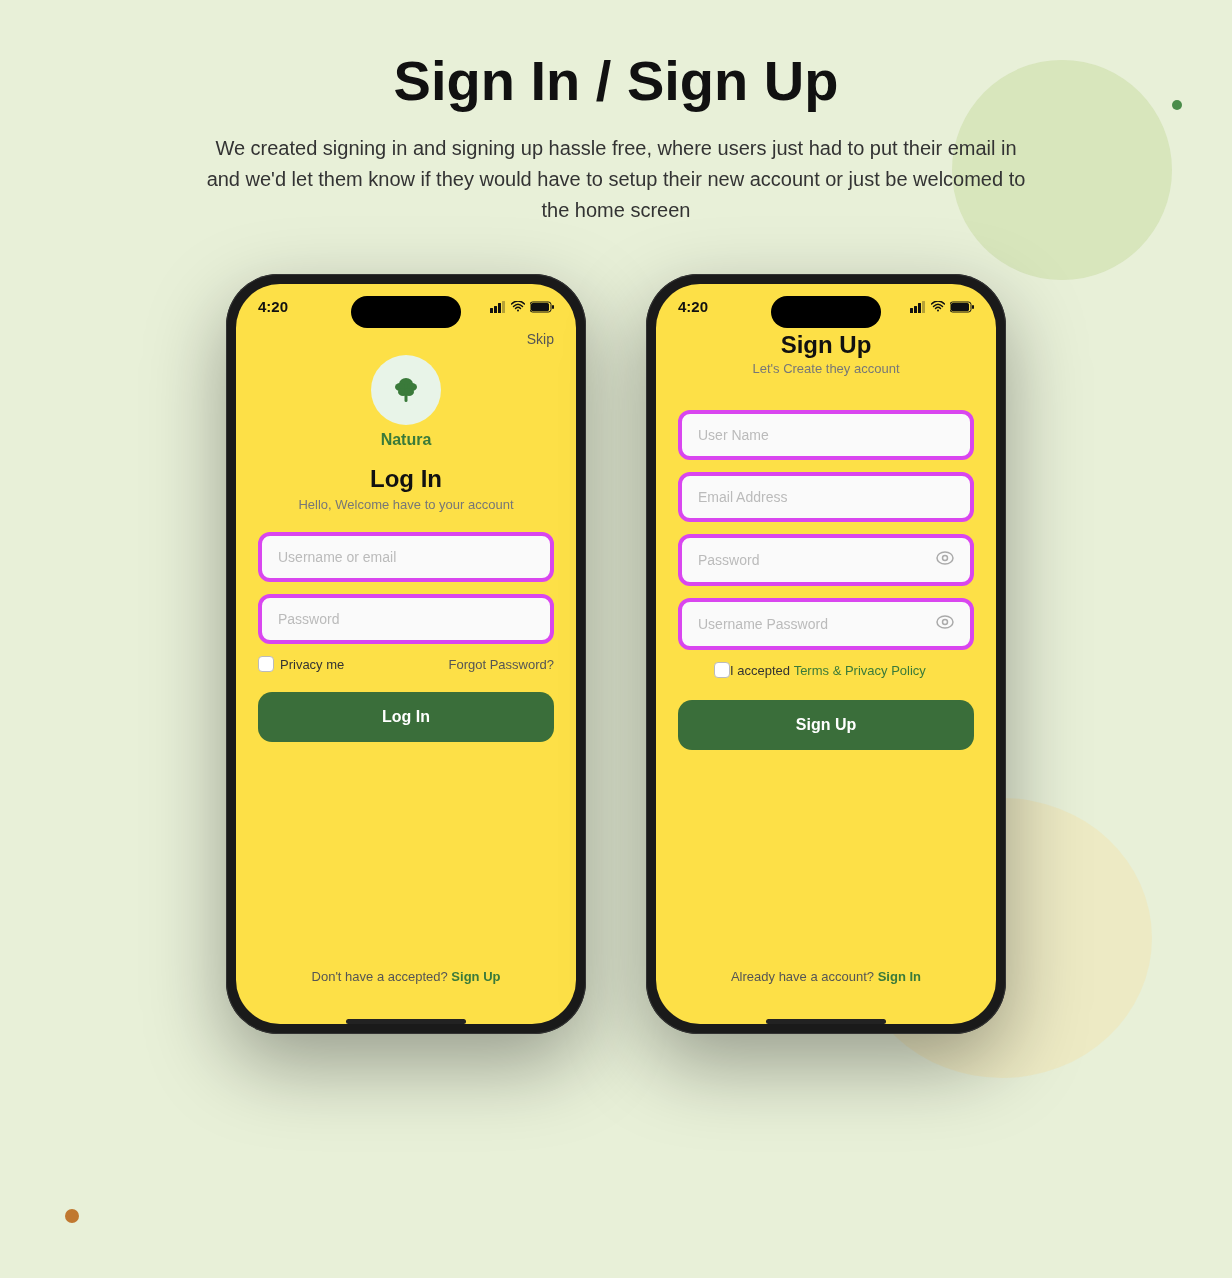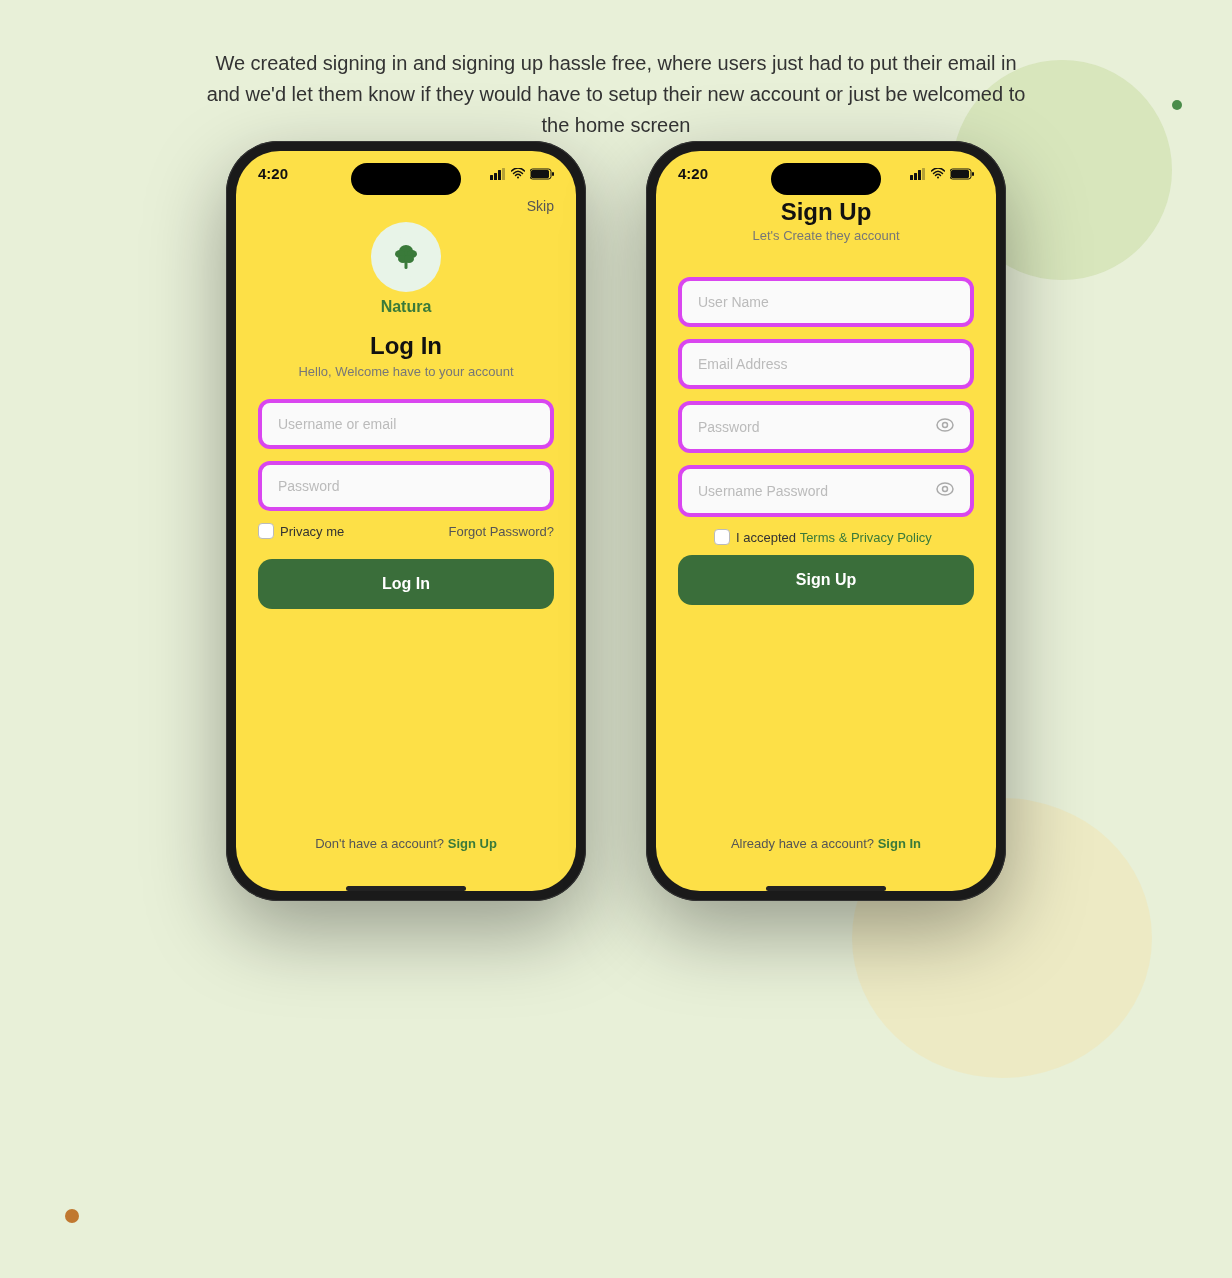--- a/index.html
+++ b/index.html
@@ -71,20 +71,21 @@
       text-align: center;
       margin-bottom: 20px;
     }
 
     .page-subtitle {
       font-size: 20px;
       color: #333;
       text-align: center;
       max-width: 820px;
       line-height: 1.55;
+      margin-bottom: 48px;
     }
 
     
     .phones-row {
       display: flex;
       flex-direction: row;
       justify-content: center;
       align-items: flex-start;
       gap: 60px;
     }
@@ -297,22 +298,21 @@
     }
 
     
     .signup-screen .screen-title {
       margin-bottom: 2px;
     }
 
     .terms-row {
       display: flex;
       align-items: center;
-      gap: 6px;
-      margin-bottom: 10px;
+      margin-bottom: 22px;
       padding-left: 36px;
     }
 
     .terms-text {
       font-size: 13px;
       color: #333;
     }
 
     .terms-link {
       color: #3a7a3a;
@@ -328,20 +328,21 @@
 </head>
 <body>
 
 <div class="bg-blob-top-right"></div>
 <div class="bg-blob-bottom-right"></div>
 <div class="bg-dot-top-right"></div>
 <div class="bg-dot-bottom-left"></div>
 
 <div class="page-content">
 
+  <h1 class="page-title">Sign In / Sign Up</h1>
   <p class="page-subtitle">We created signing in and signing up hassle free, where users just had to put their email in and we'd let them know if they would have to setup their new account or just be welcomed to the home screen</p>
 
   <div class="phones-row">
 
     <div class="phone-frame">
       <div class="phone-screen">
         <div class="dynamic-island"></div>
 
         <div class="status-bar">
           <span class="status-time">4:20</span>
@@ -403,21 +404,21 @@
               <div class="checkbox"></div>
               <span class="remember-text">Privacy me</span>
             </div>
             <span class="forgot-link">Forgot Password?</span>
           </div>
 
           <button class="btn-primary">Log In</button>
 
           <div class="phone-footer">
             <span class="footer-text">
-              <span>Don't have a account?</span>
+              <span>Don't have a accepted?</span>
               <span class="footer-link">Sign Up</span>
             </span>
           </div>
         </div>
 
         <div class="home-indicator"></div>
       </div>
     </div>
 
     <div class="phone-frame">

